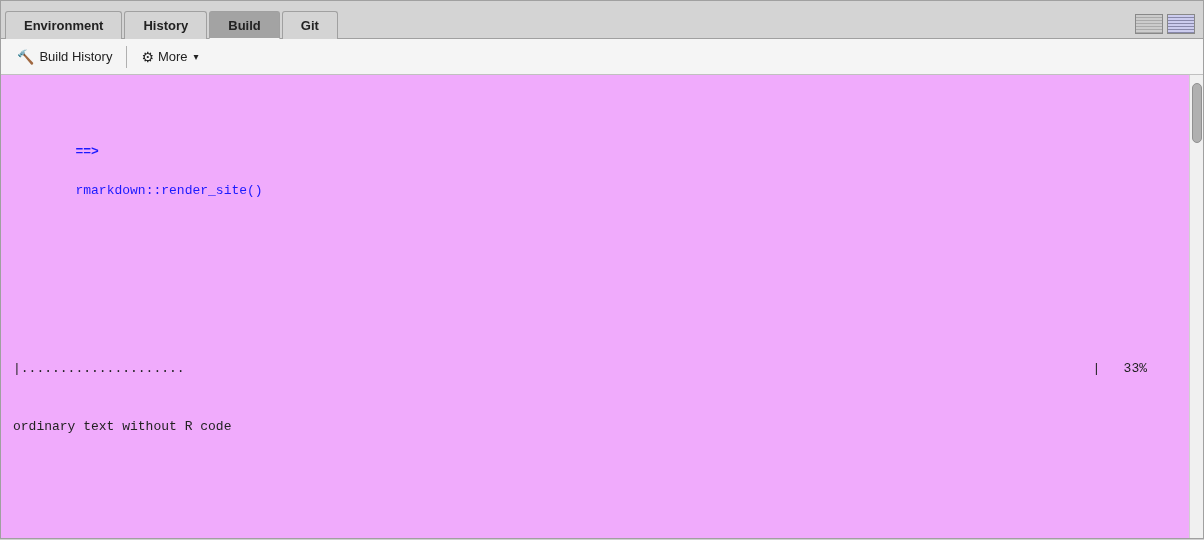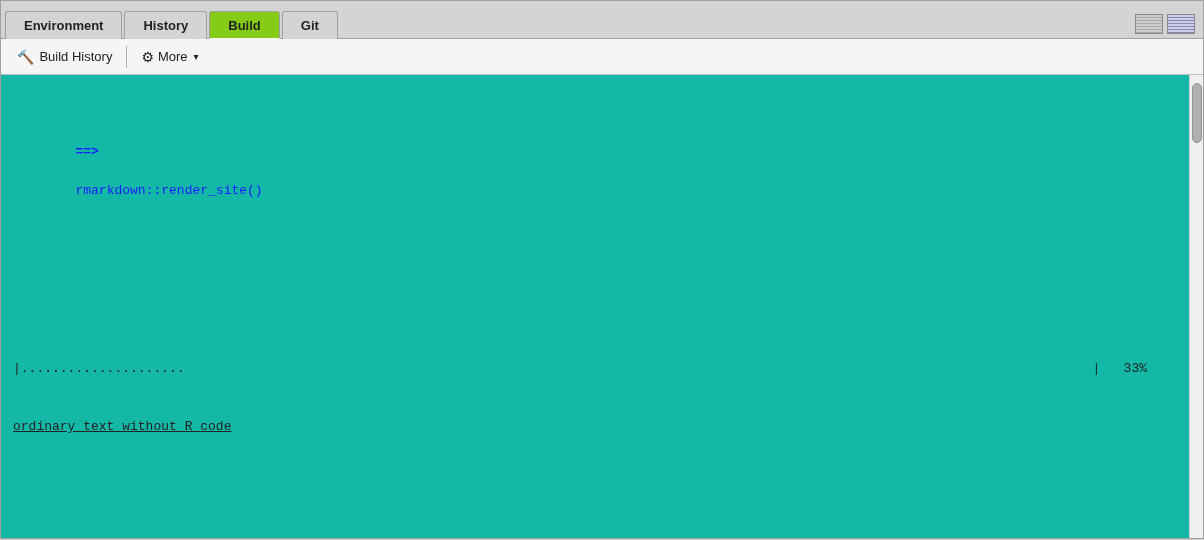--- a/index.html
+++ b/index.html
@@ -49,21 +49,21 @@
       color: #222;
       margin-right: 2px;
       height: 28px;
       display: flex;
       align-items: center;
       position: relative;
       bottom: -1px;
     }
 
     .tab.active {
-      background: #84cc16;
+      background: #a3a3a3;
       border-bottom: 1px solid #f5f5f5;
       z-index: 2;
     }
 
     .tab-spacer {
       flex: 1;
     }
 
     .window-controls {
       display: flex;
@@ -130,21 +130,21 @@
       border: none;
       cursor: pointer;
       font-size: 13px;
       color: #222;
     }
 
     
     .content-area {
       flex: 1;
       display: flex;
-      background: #14b8a6;
+      background: #f0abfc;
       overflow: hidden;
       position: relative;
     }
 
     .console-output {
       flex: 1;
       padding: 8px 12px;
       font-family: 'Courier New', Courier, monospace;
       font-size: 13px;
       line-height: 1.5;
@@ -182,21 +182,20 @@
       width: 10px;
       height: 60px;
       background: #b0b0b0;
       border-radius: 5px;
       margin-top: 8px;
       border: 1px solid #909090;
     }
 
     .line {
       display: block;
-      text-decoration: underline;
     }
 
     .progress-row {
       display: flex;
       width: 100%;
     }
 
     .progress-left {
       flex: 1;
     }

